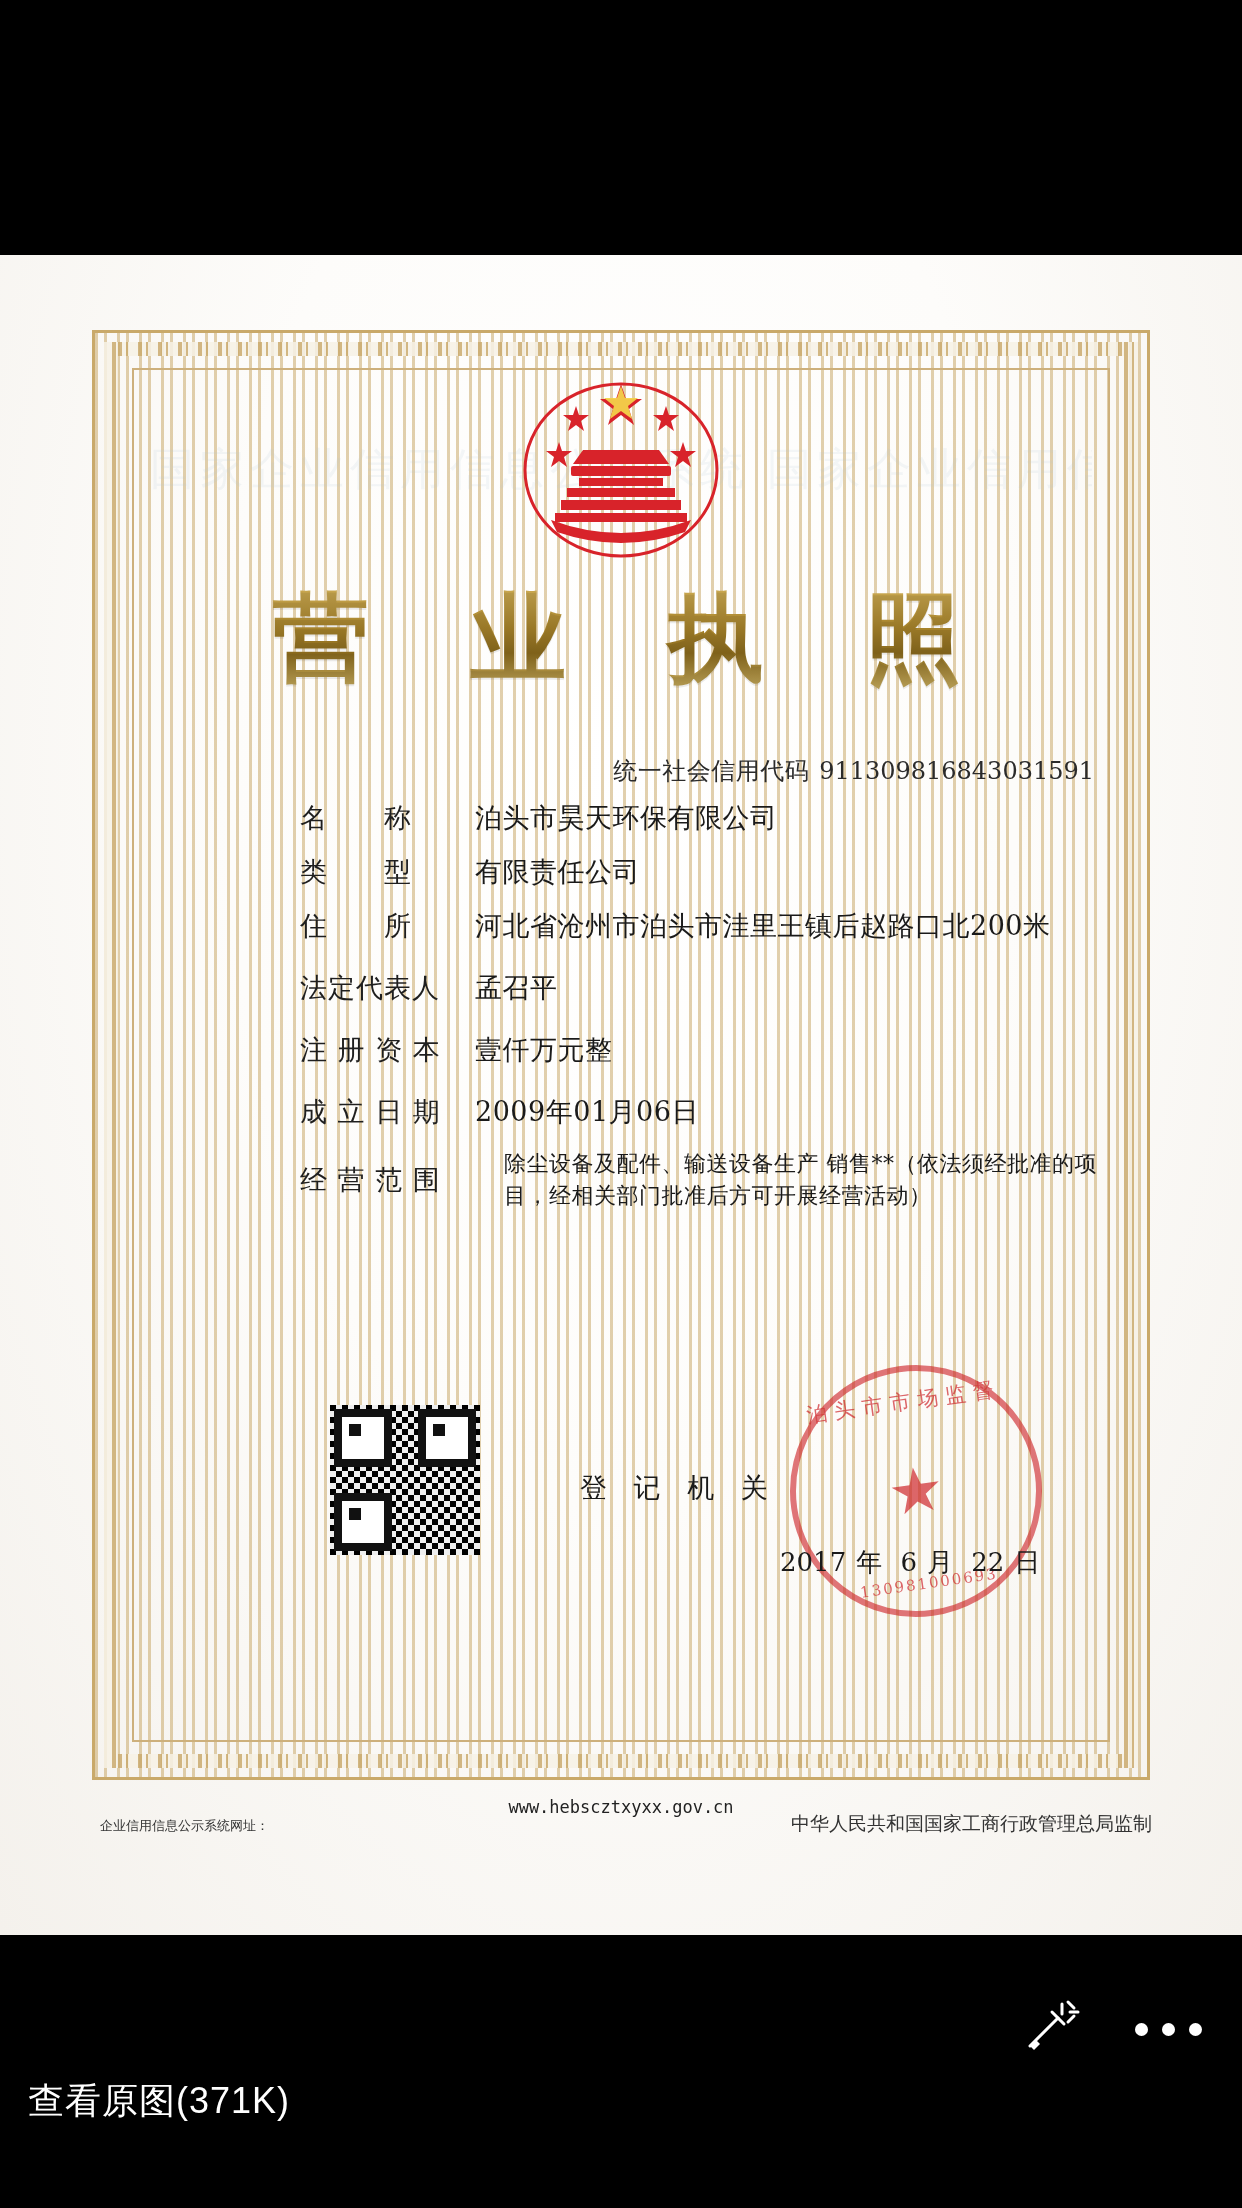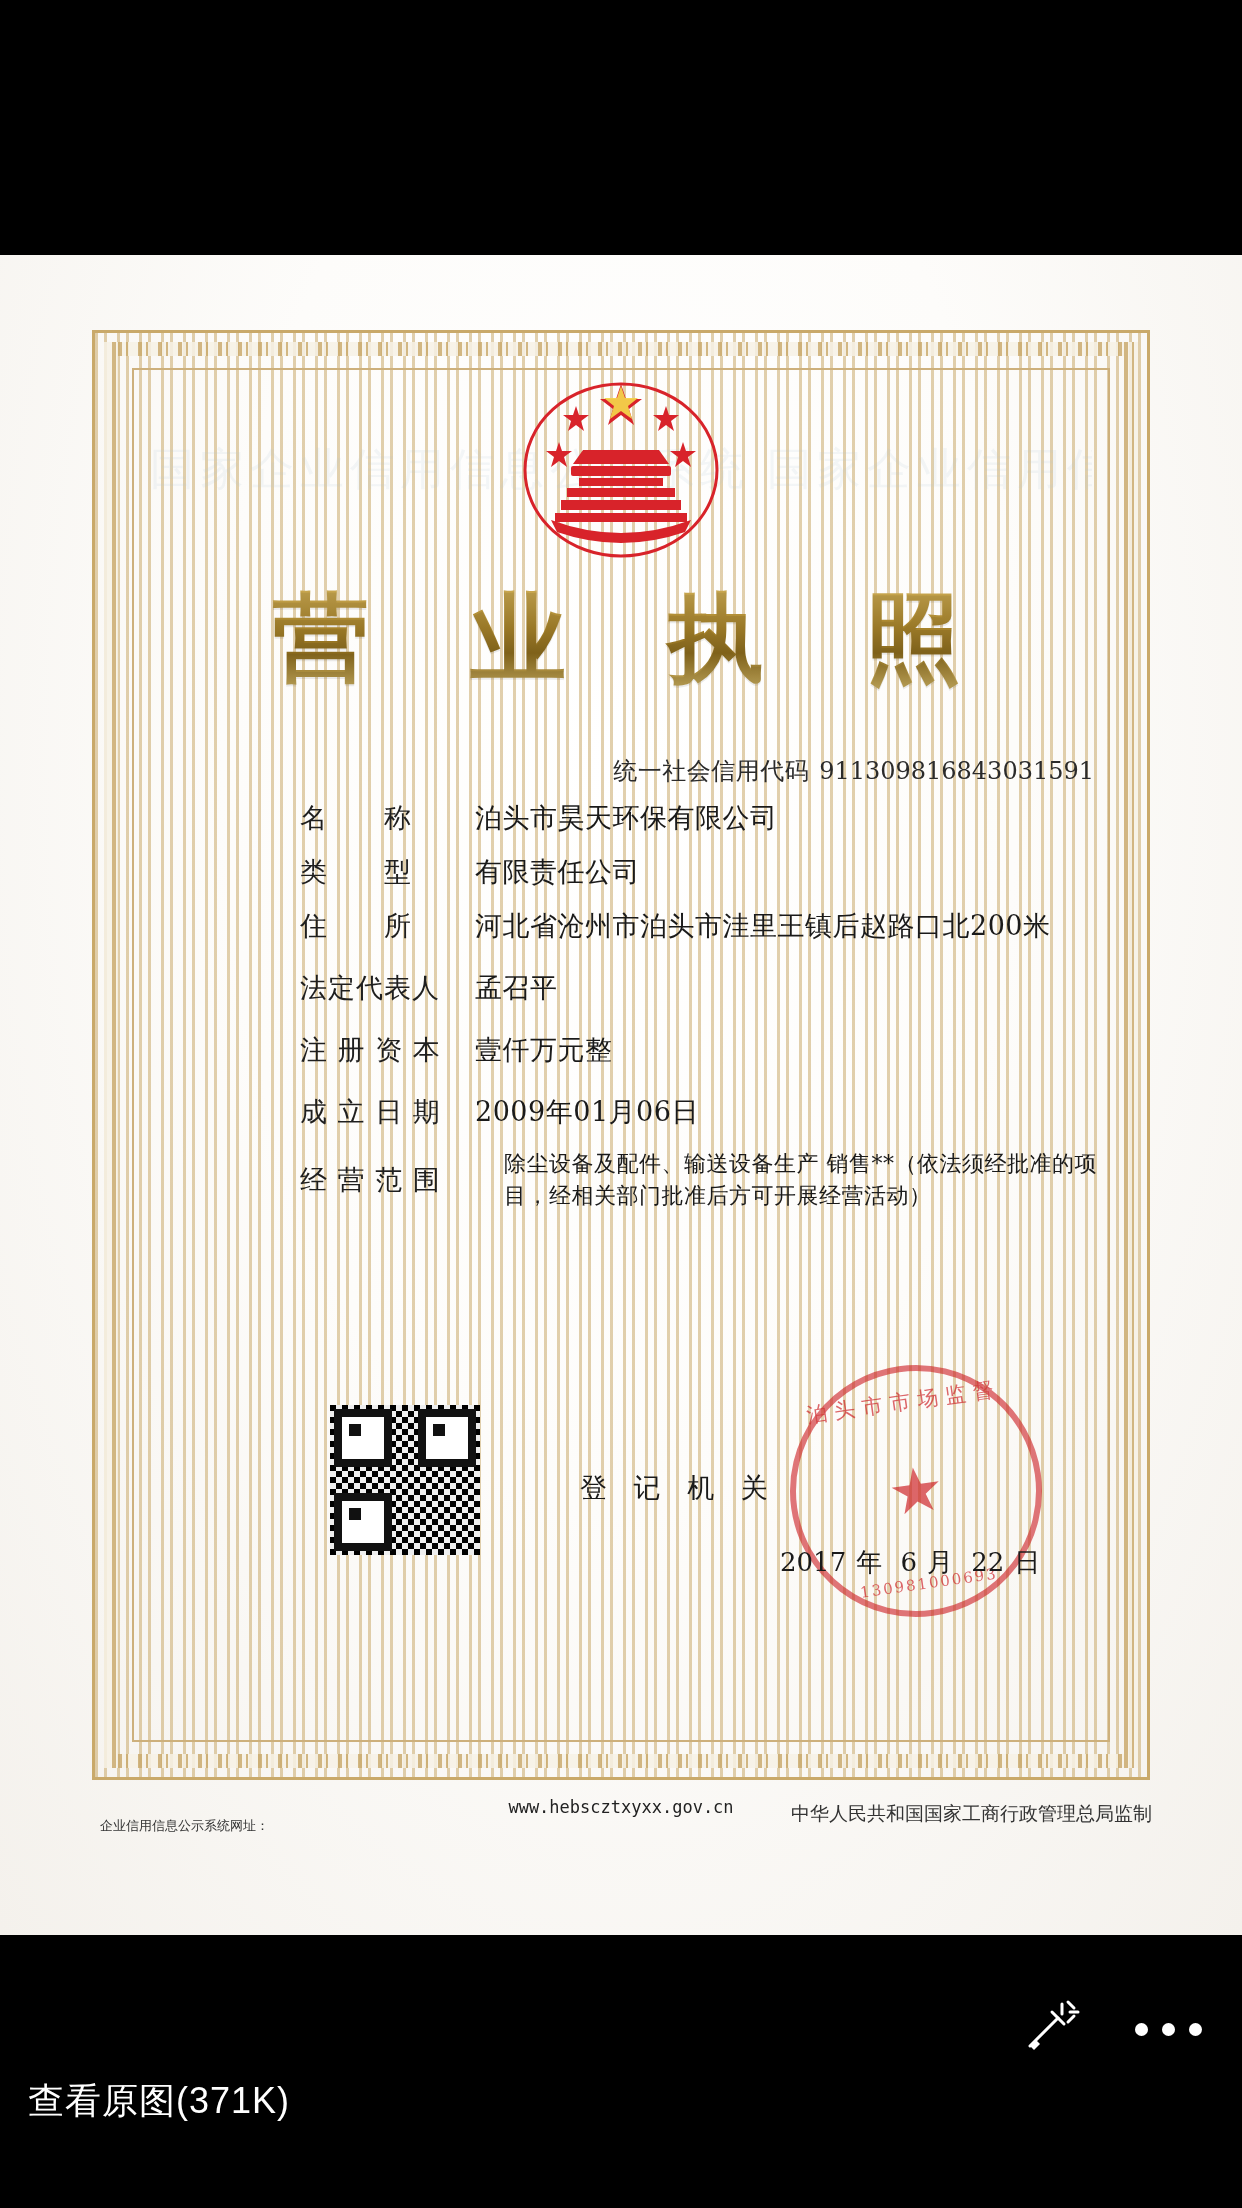--- a/index.html
+++ b/index.html
@@ -257,21 +257,21 @@
     left: 50%;
     transform: translateX(-50%);
     bottom: 118px;
     font-size: 17px;
     color: #222;
     font-family: "DejaVu Sans Mono", monospace;
   }
   .footer-right {
     position: absolute;
     right: 90px;
-    bottom: 108px;
+    bottom: 98px;
     font-size: 19px;
     color: #333;
     font-family: "DejaVu Serif", "Liberation Serif", serif;
     text-align: center;
   }
 
   
   .view-original {
     position: absolute;
     left: 28px;

